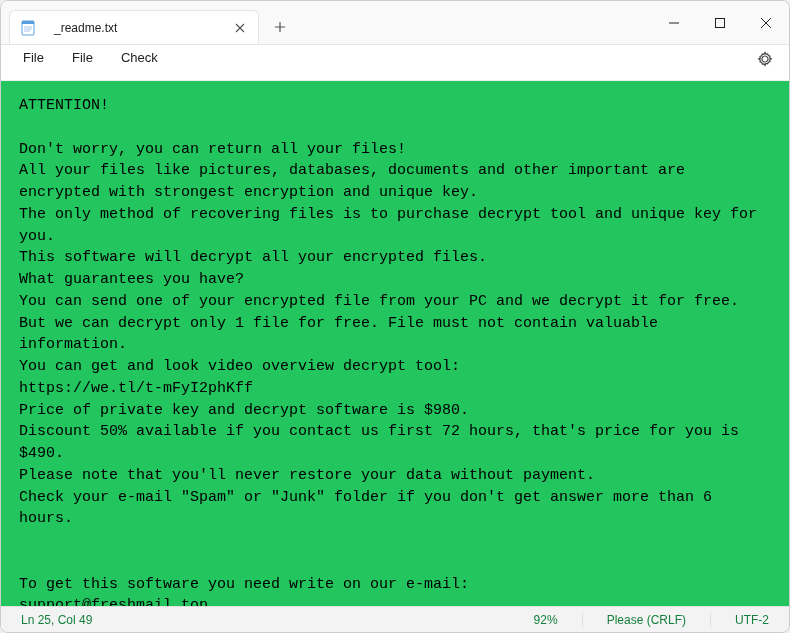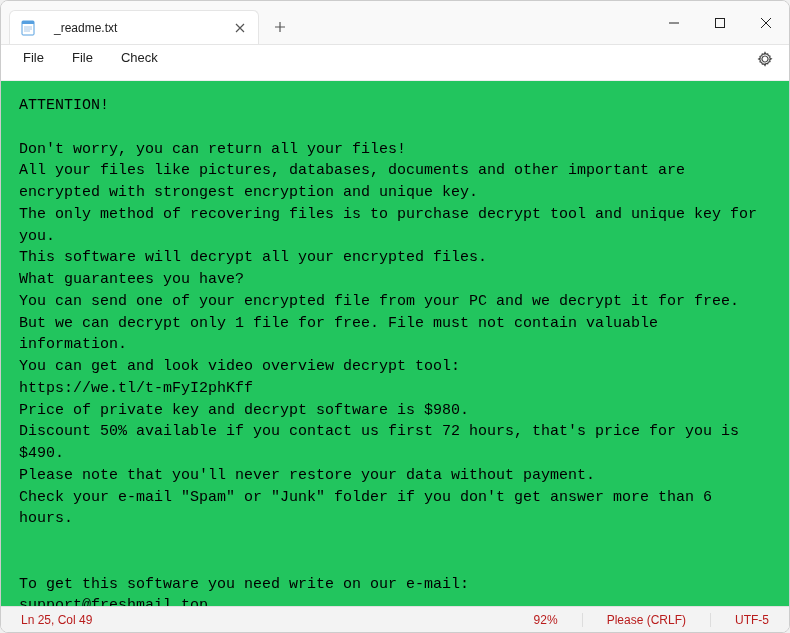--- a/index.html
+++ b/index.html
@@ -148,21 +148,21 @@
       vertical-align: text-bottom;
       margin-left: -1px;
     }
     .statusbar {
       height: 26px;
       background: #f3f3f3;
       border-top: 1px solid #e0e0e0;
       display: flex;
       align-items: center;
       font-size: 12px;
-      color: #b91c1c;
+      color: #15803d;
       padding: 0 14px;
     }
     .status-section {
       padding: 0 6px;
     }
     .status-gap {
       flex: 1;
     }
     .status-sep {
       width: 1px;
@@ -257,15 +257,15 @@
 Your personal ID:
 0837ASdwteN6mEx2q7JzAwgcIUrXb7Xgg9bsQAdcqkzRZPsD<span class="text-cursor"></span></div>
 
   <div class="statusbar">
     <div class="status-section">Ln 25, Col 49</div>
     <div class="status-gap"></div>
     <div class="status-section">92%</div>
     <div class="status-sep"></div>
     <div class="status-section">Please (CRLF)</div>
     <div class="status-sep"></div>
-    <div class="status-section">UTF-5</div>
+    <div class="status-section">UTF-2</div>
   </div>
 </div>
 
 </body></html>

